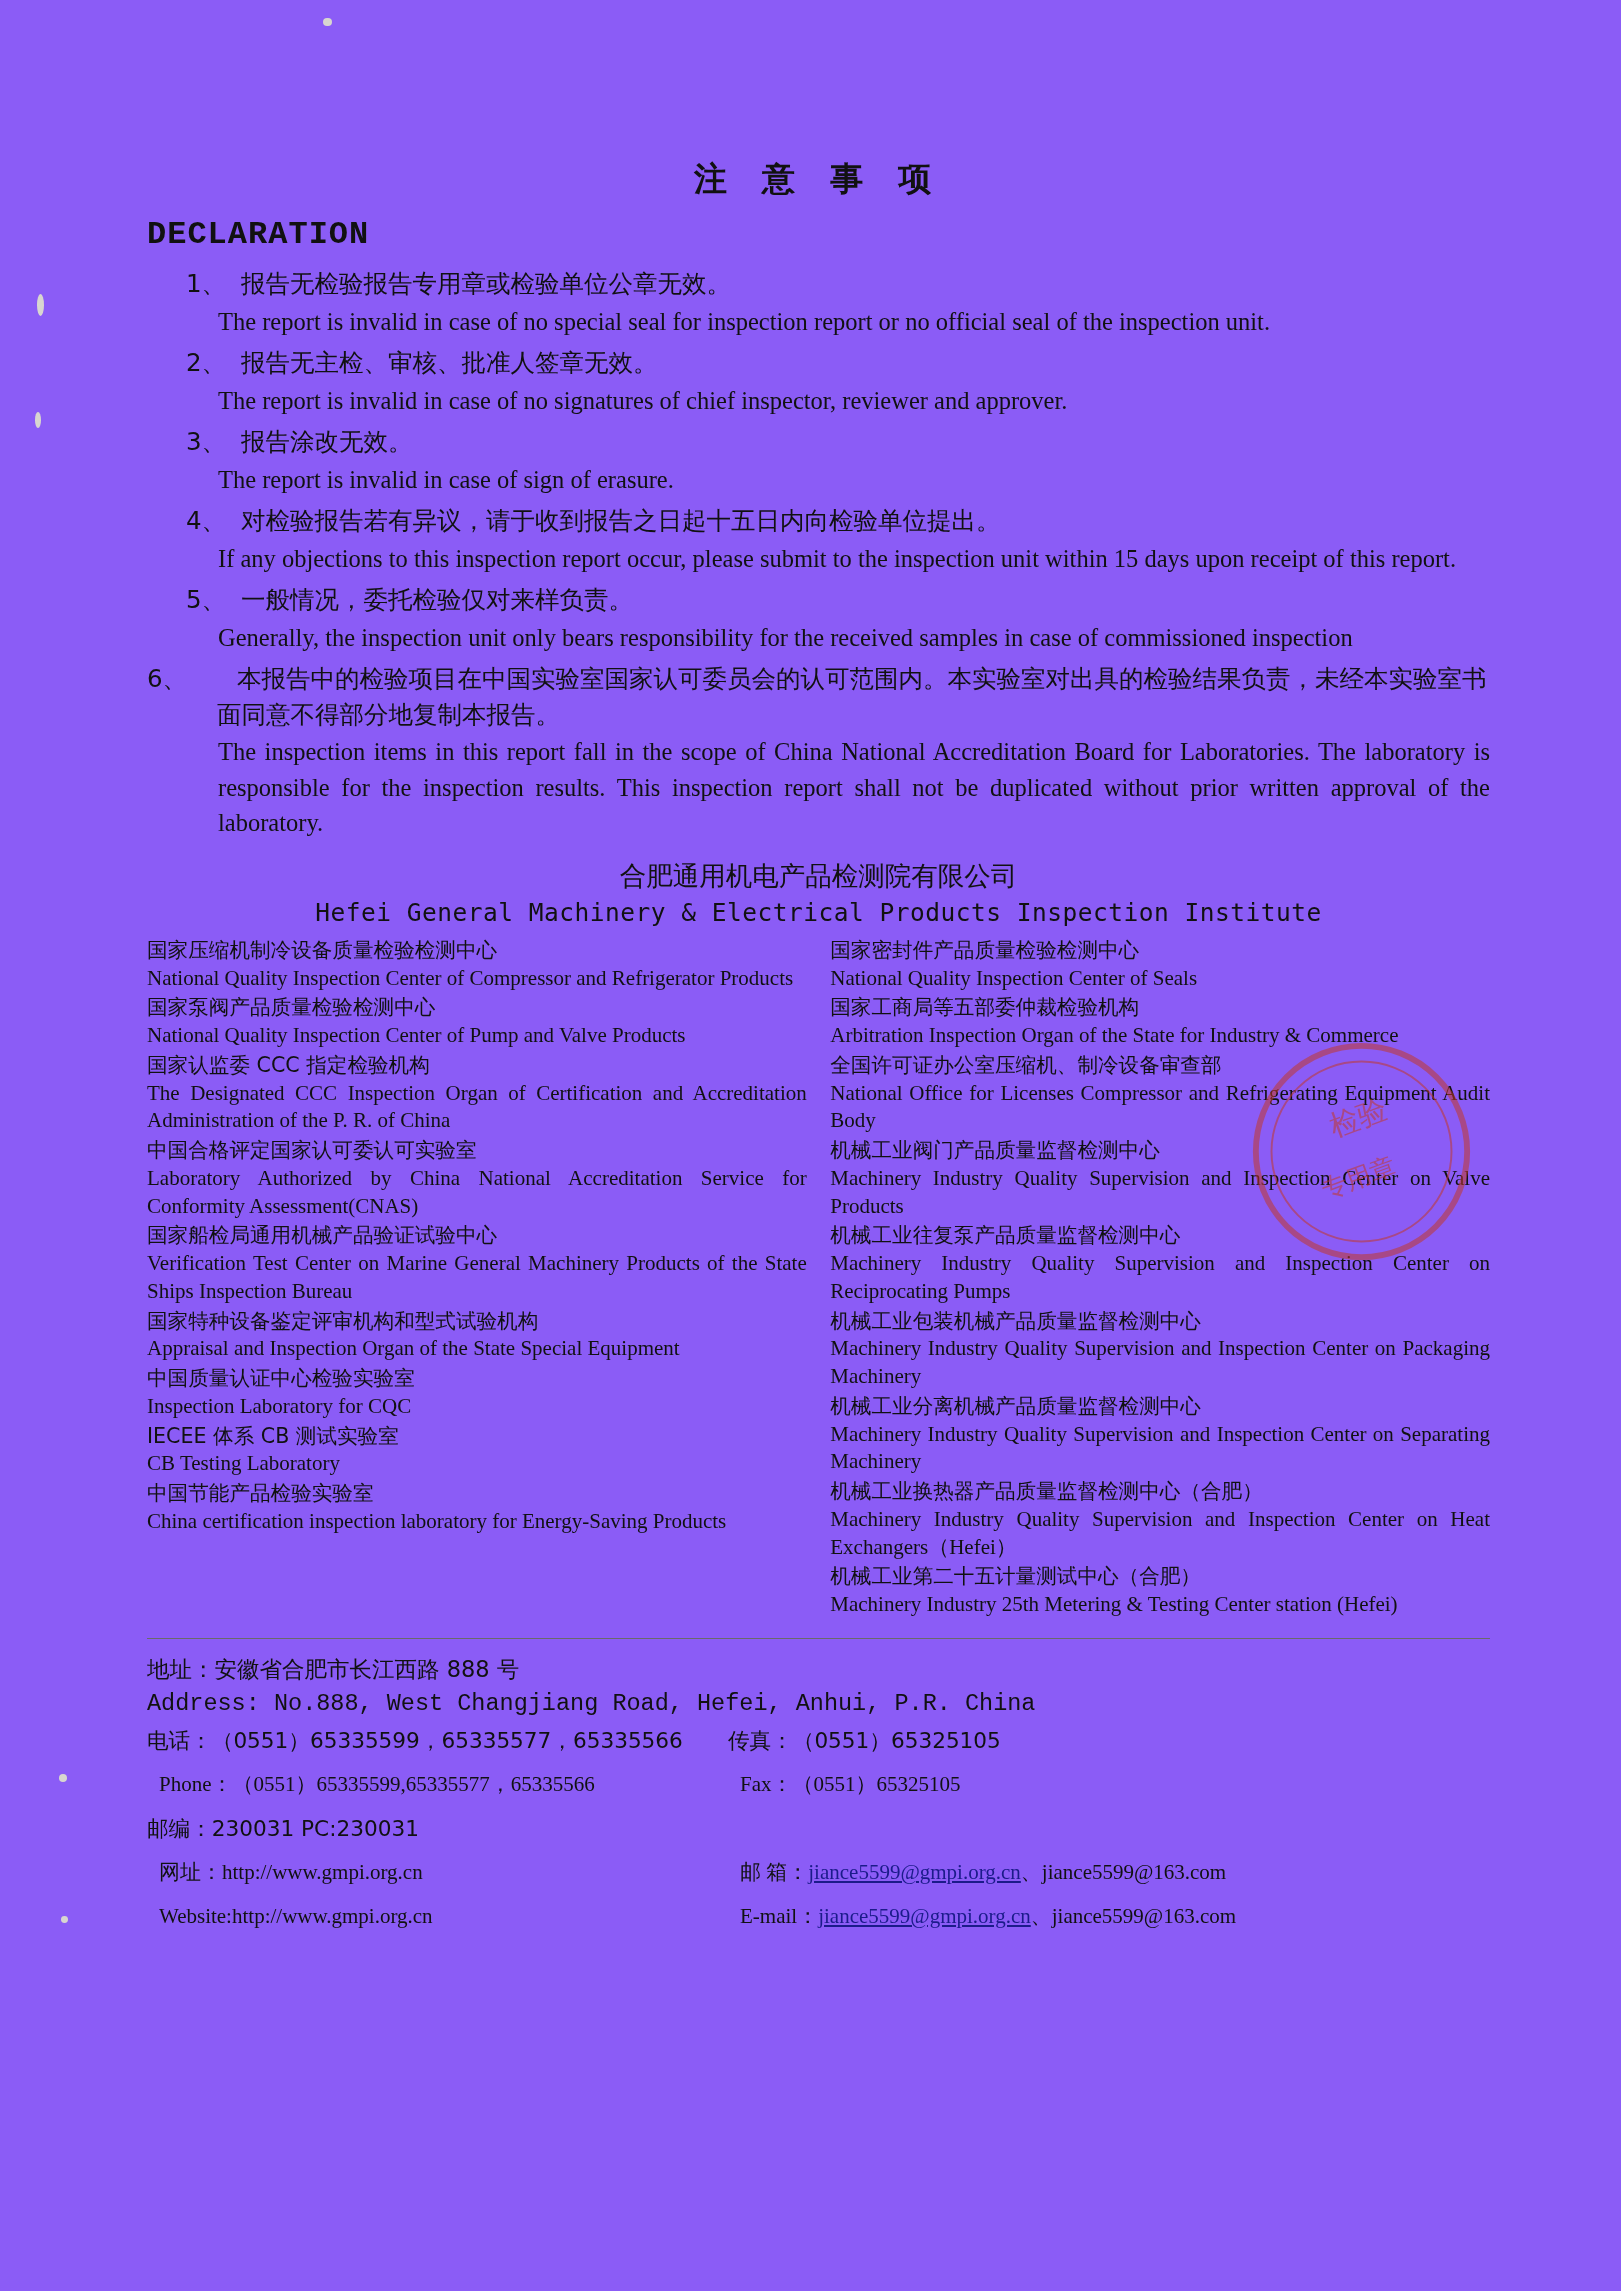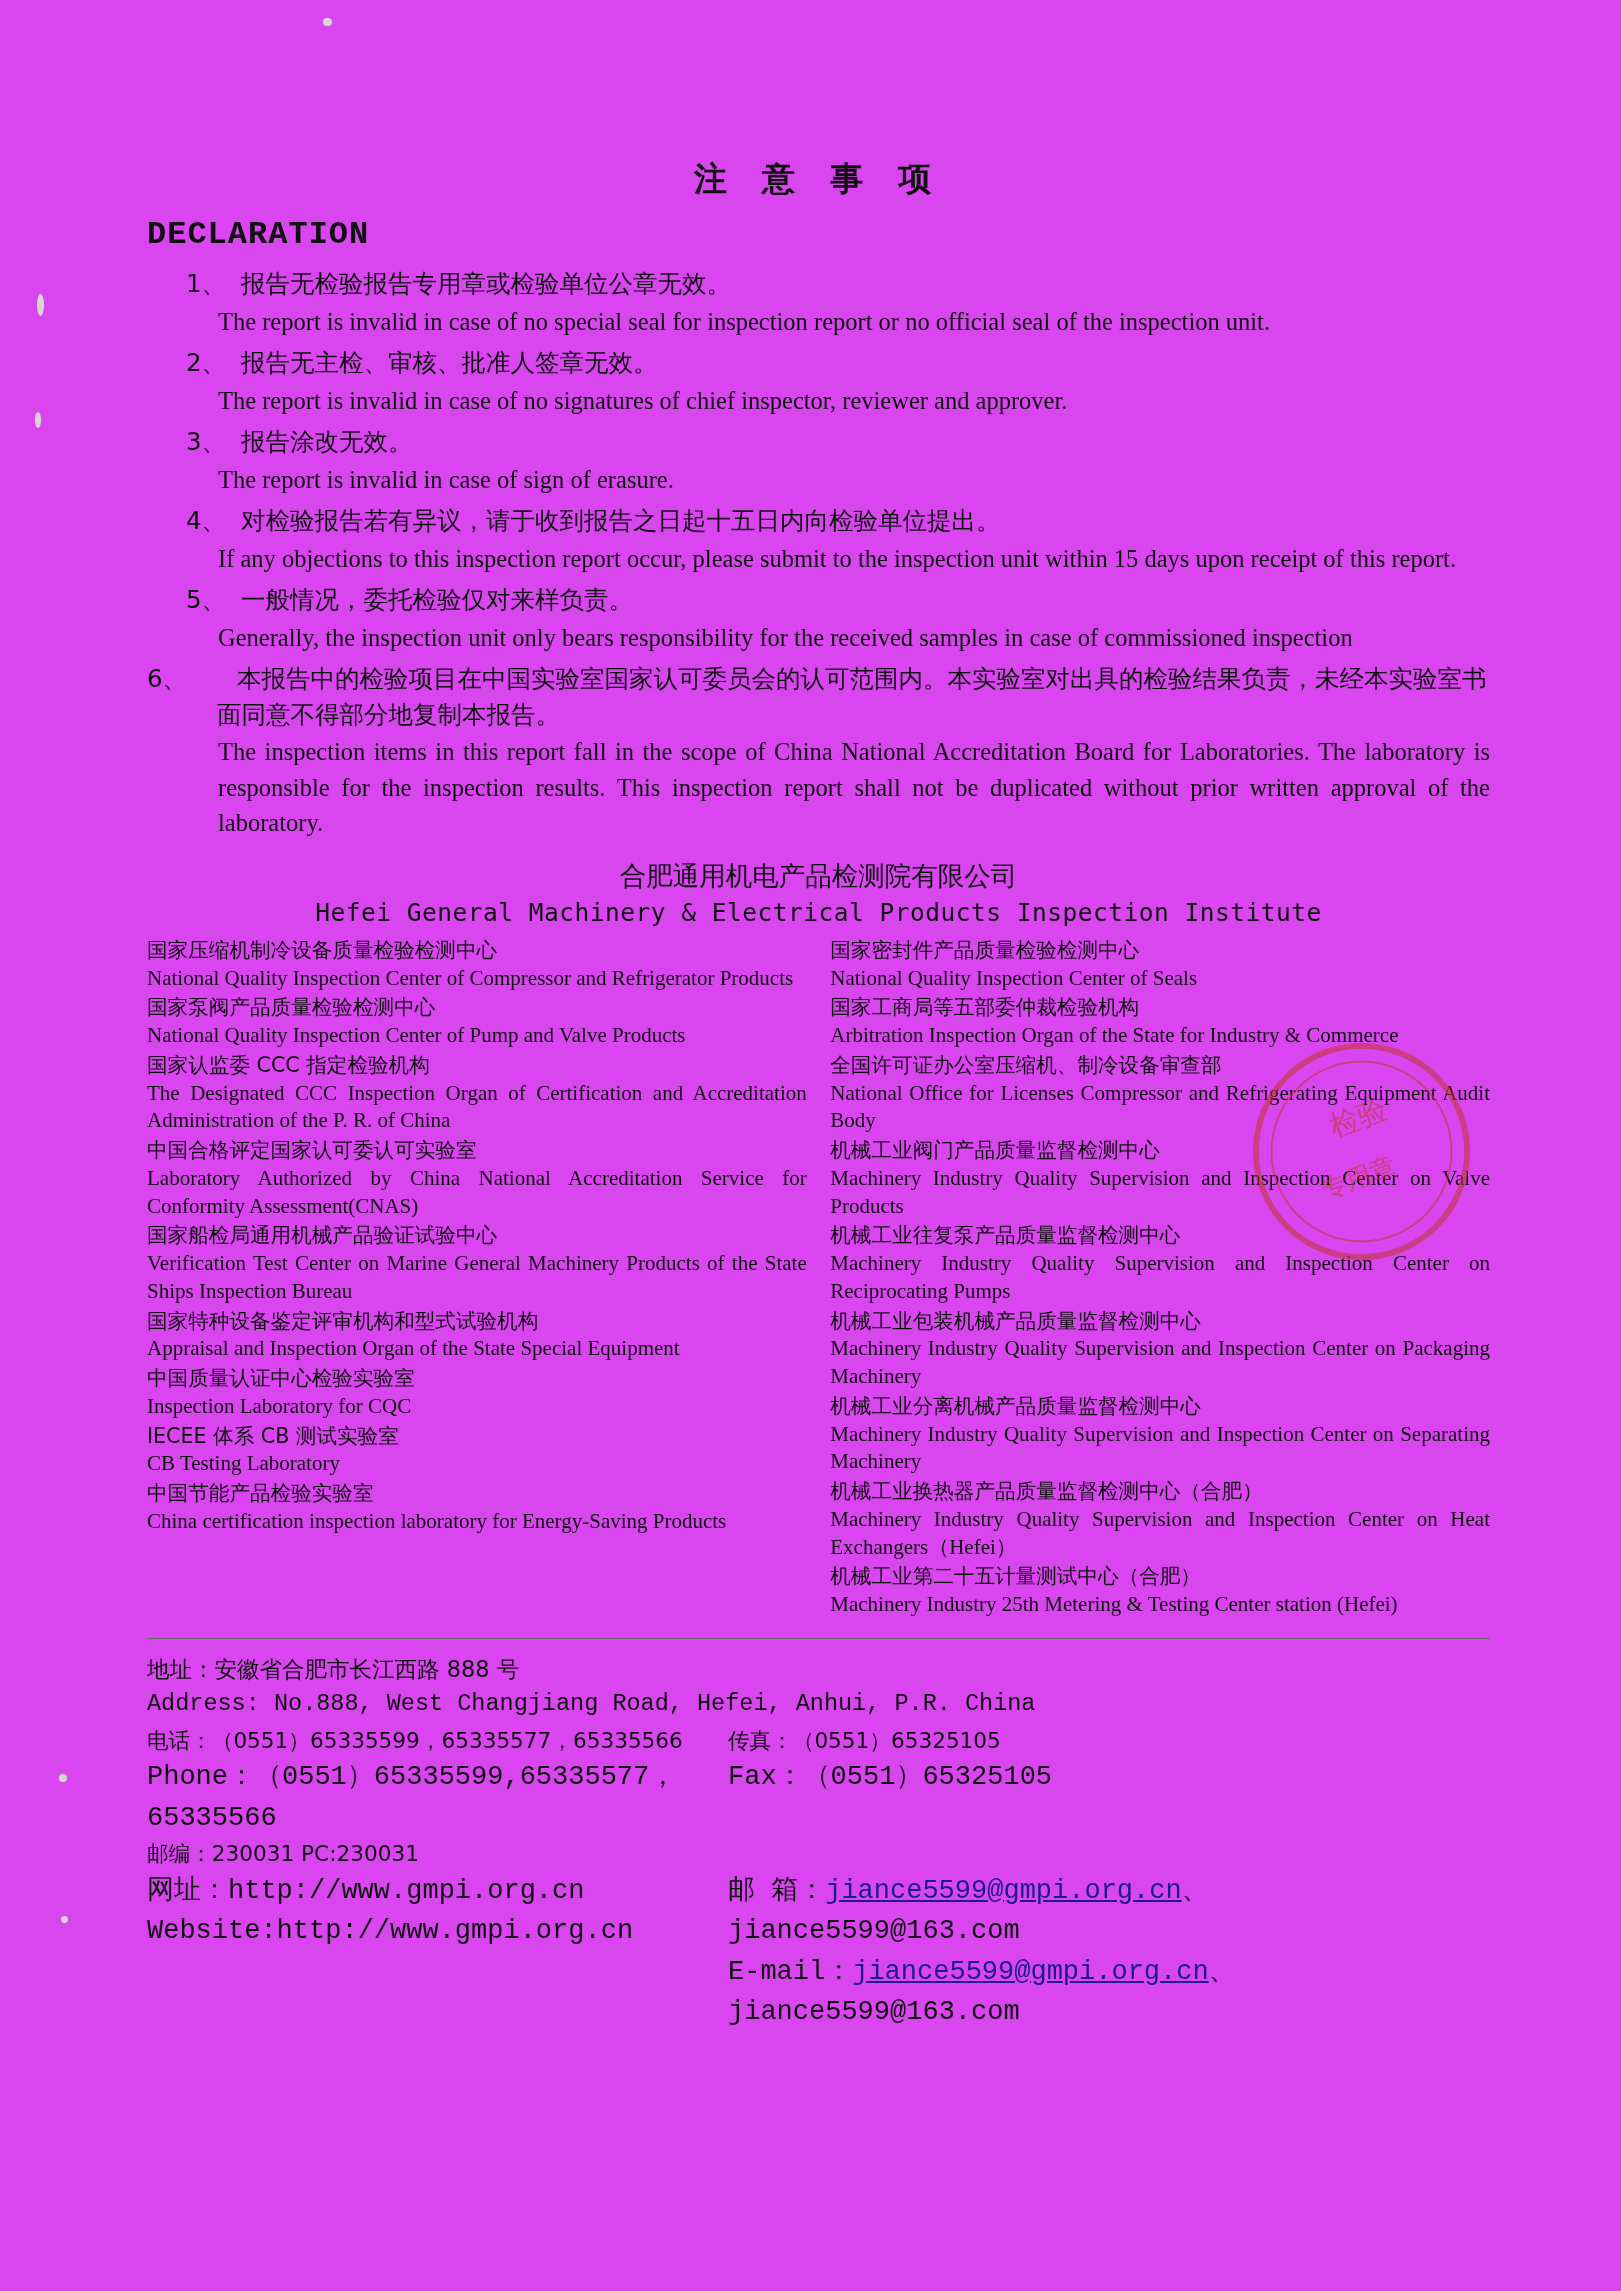--- a/index.html
+++ b/index.html
@@ -11,21 +11,21 @@
     width: 1621px;
     height: 2292px;
     position: relative;
     font-family: "Liberation Serif", serif;
     color: #111;
     overflow: hidden;
   }
   .page {
     position: absolute;
     inset: 0;
-    background: #d946ef;
+    background: #8b5cf6;
   }
   
   .speckle {
     position: absolute;
     background: #d8d6d0;
     border-radius: 50%;
   }
 
   .content {
     position: absolute;
@@ -140,24 +140,24 @@
     line-height: 1.45;
     margin: 0 0 3.9px 0;
   }
   .mono-cn {
     font-family: "DejaVu Sans", sans-serif;
     font-size: 21.6px;
     line-height: 1.5;
     margin: 0;
   }
   .mono-en {
-    font-family: Liberation Mono, monospace;
-    font-size: 27px;
+    font-family: Liberation Serif, serif;
+    font-size: 21px;
     line-height: 1.5;
-    margin: 0;
+    margin: 12px;
   }
 
   .two-col-contact {
     display: flex;
     gap: 32px;
   }
   .cc-left { width: 549px; }
   .cc-right { flex: 1; }
 
   .link {

